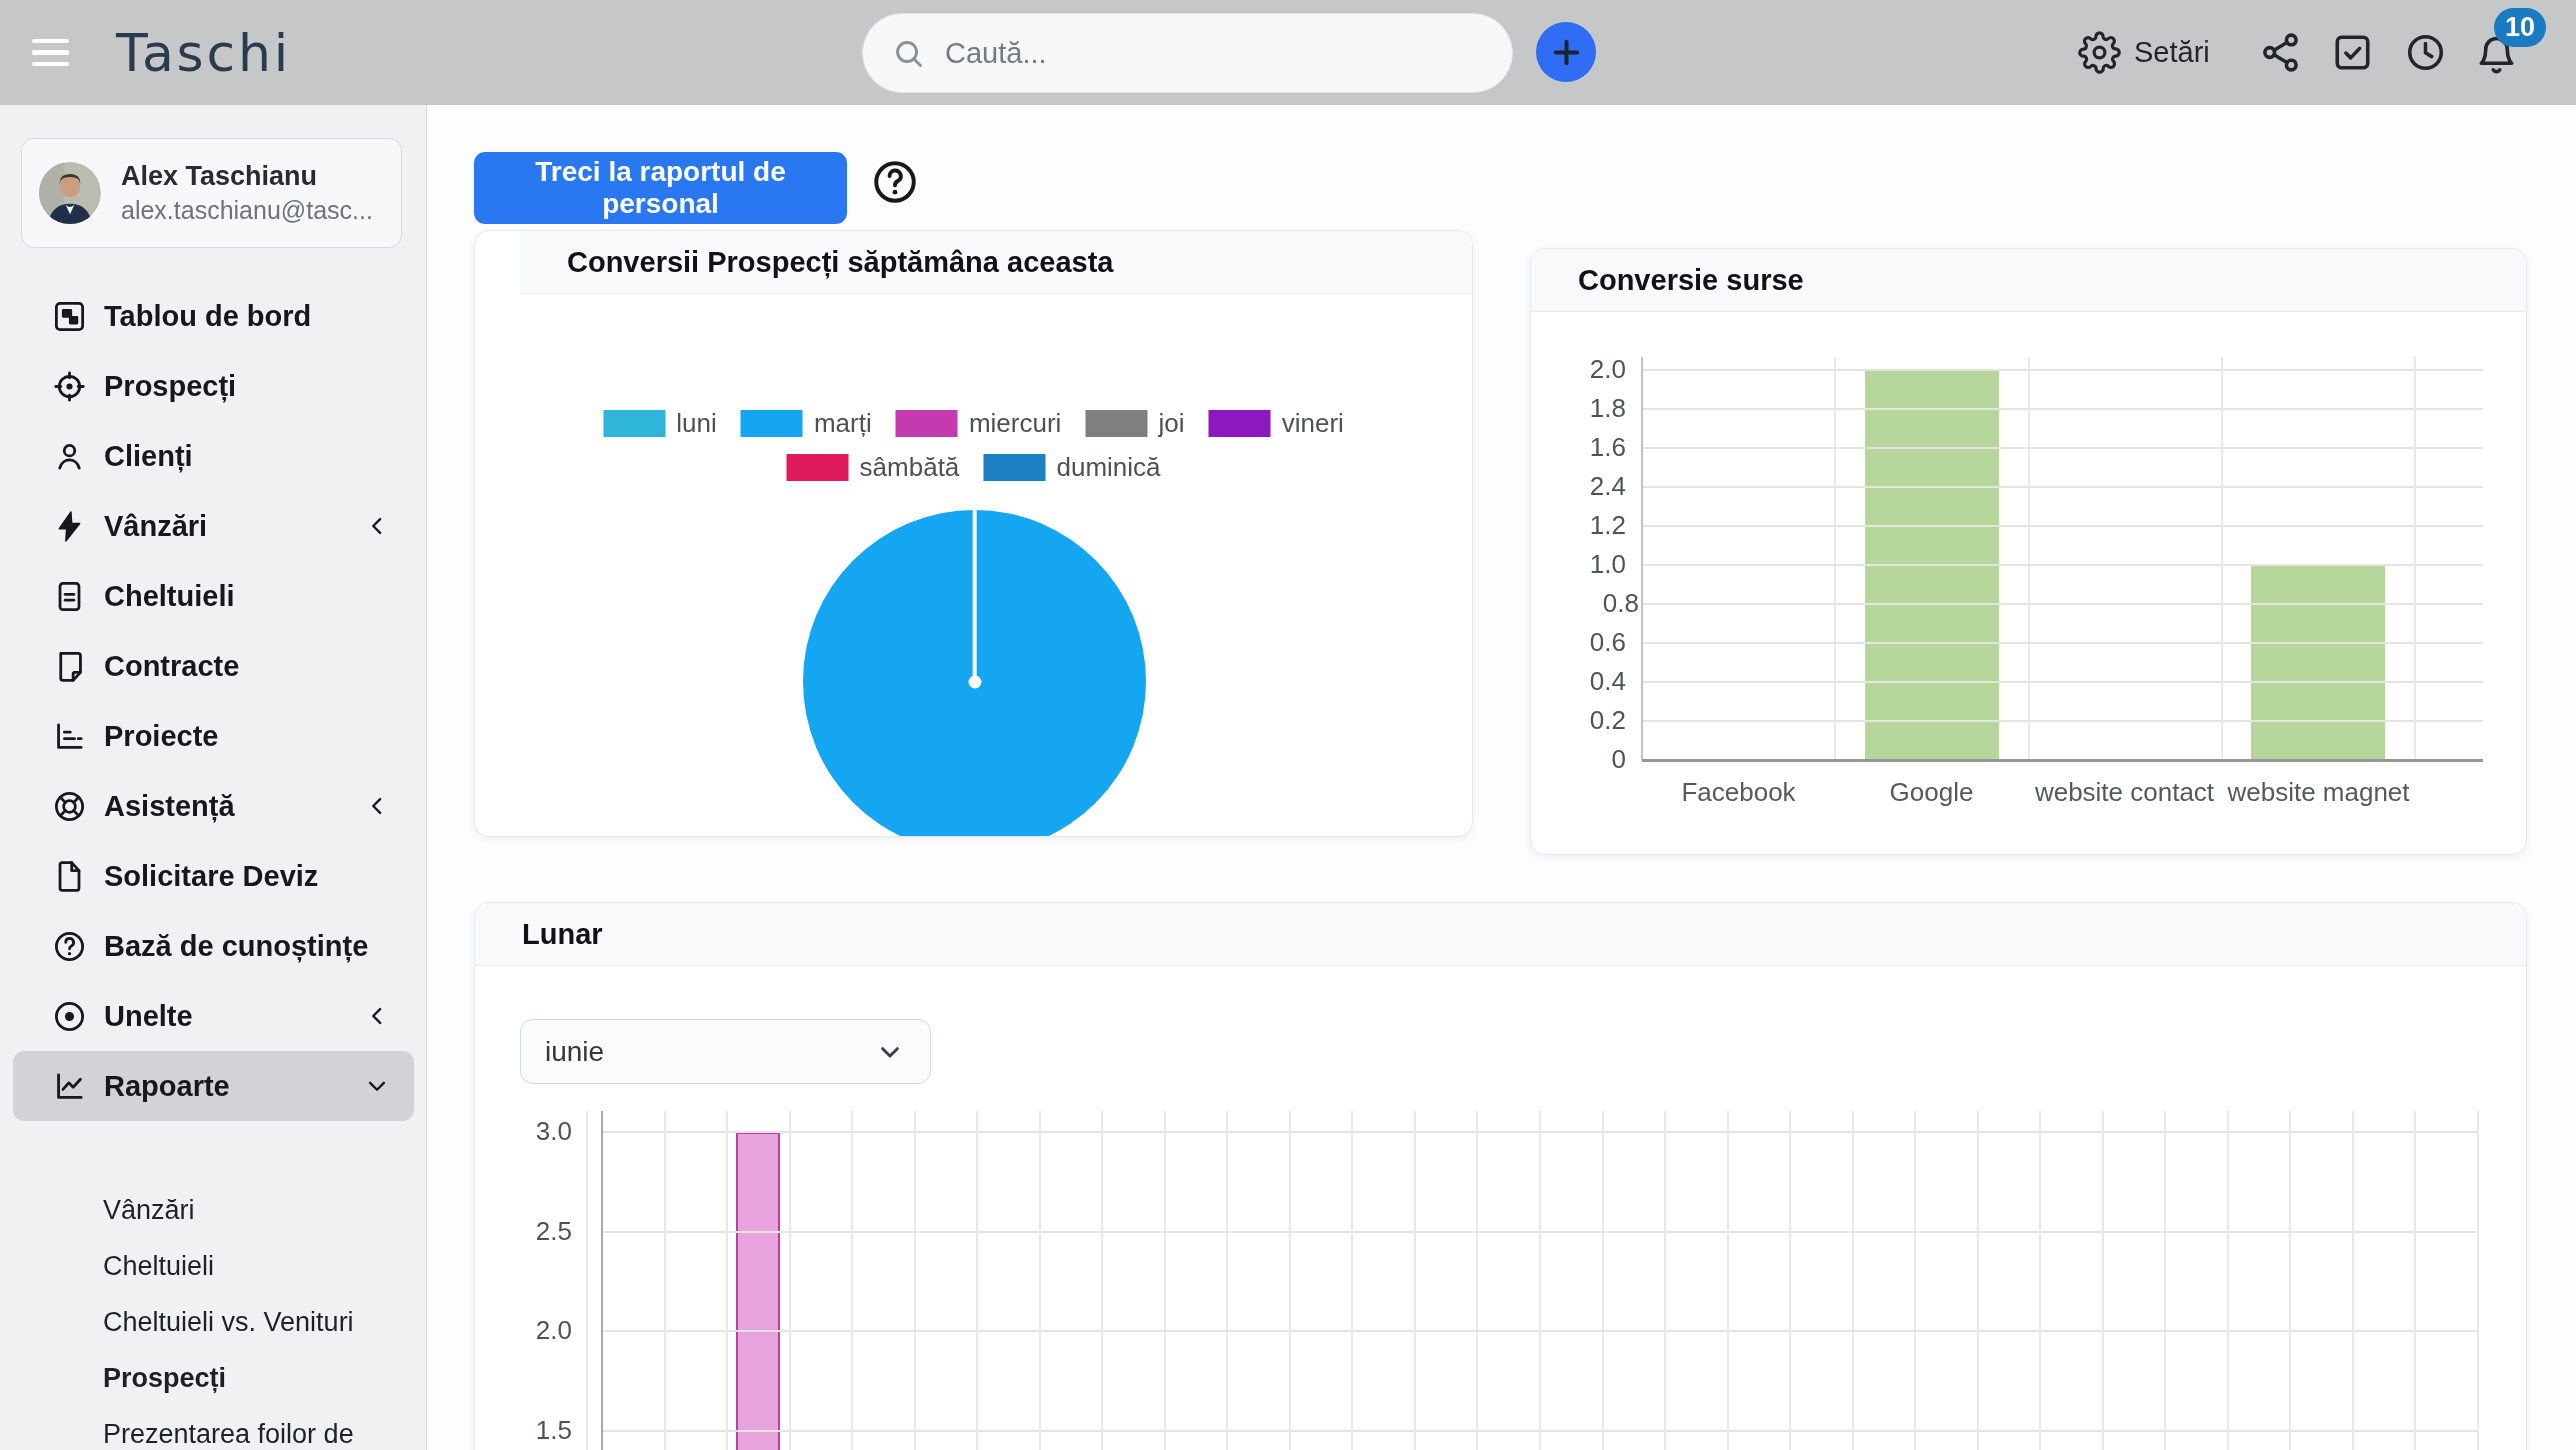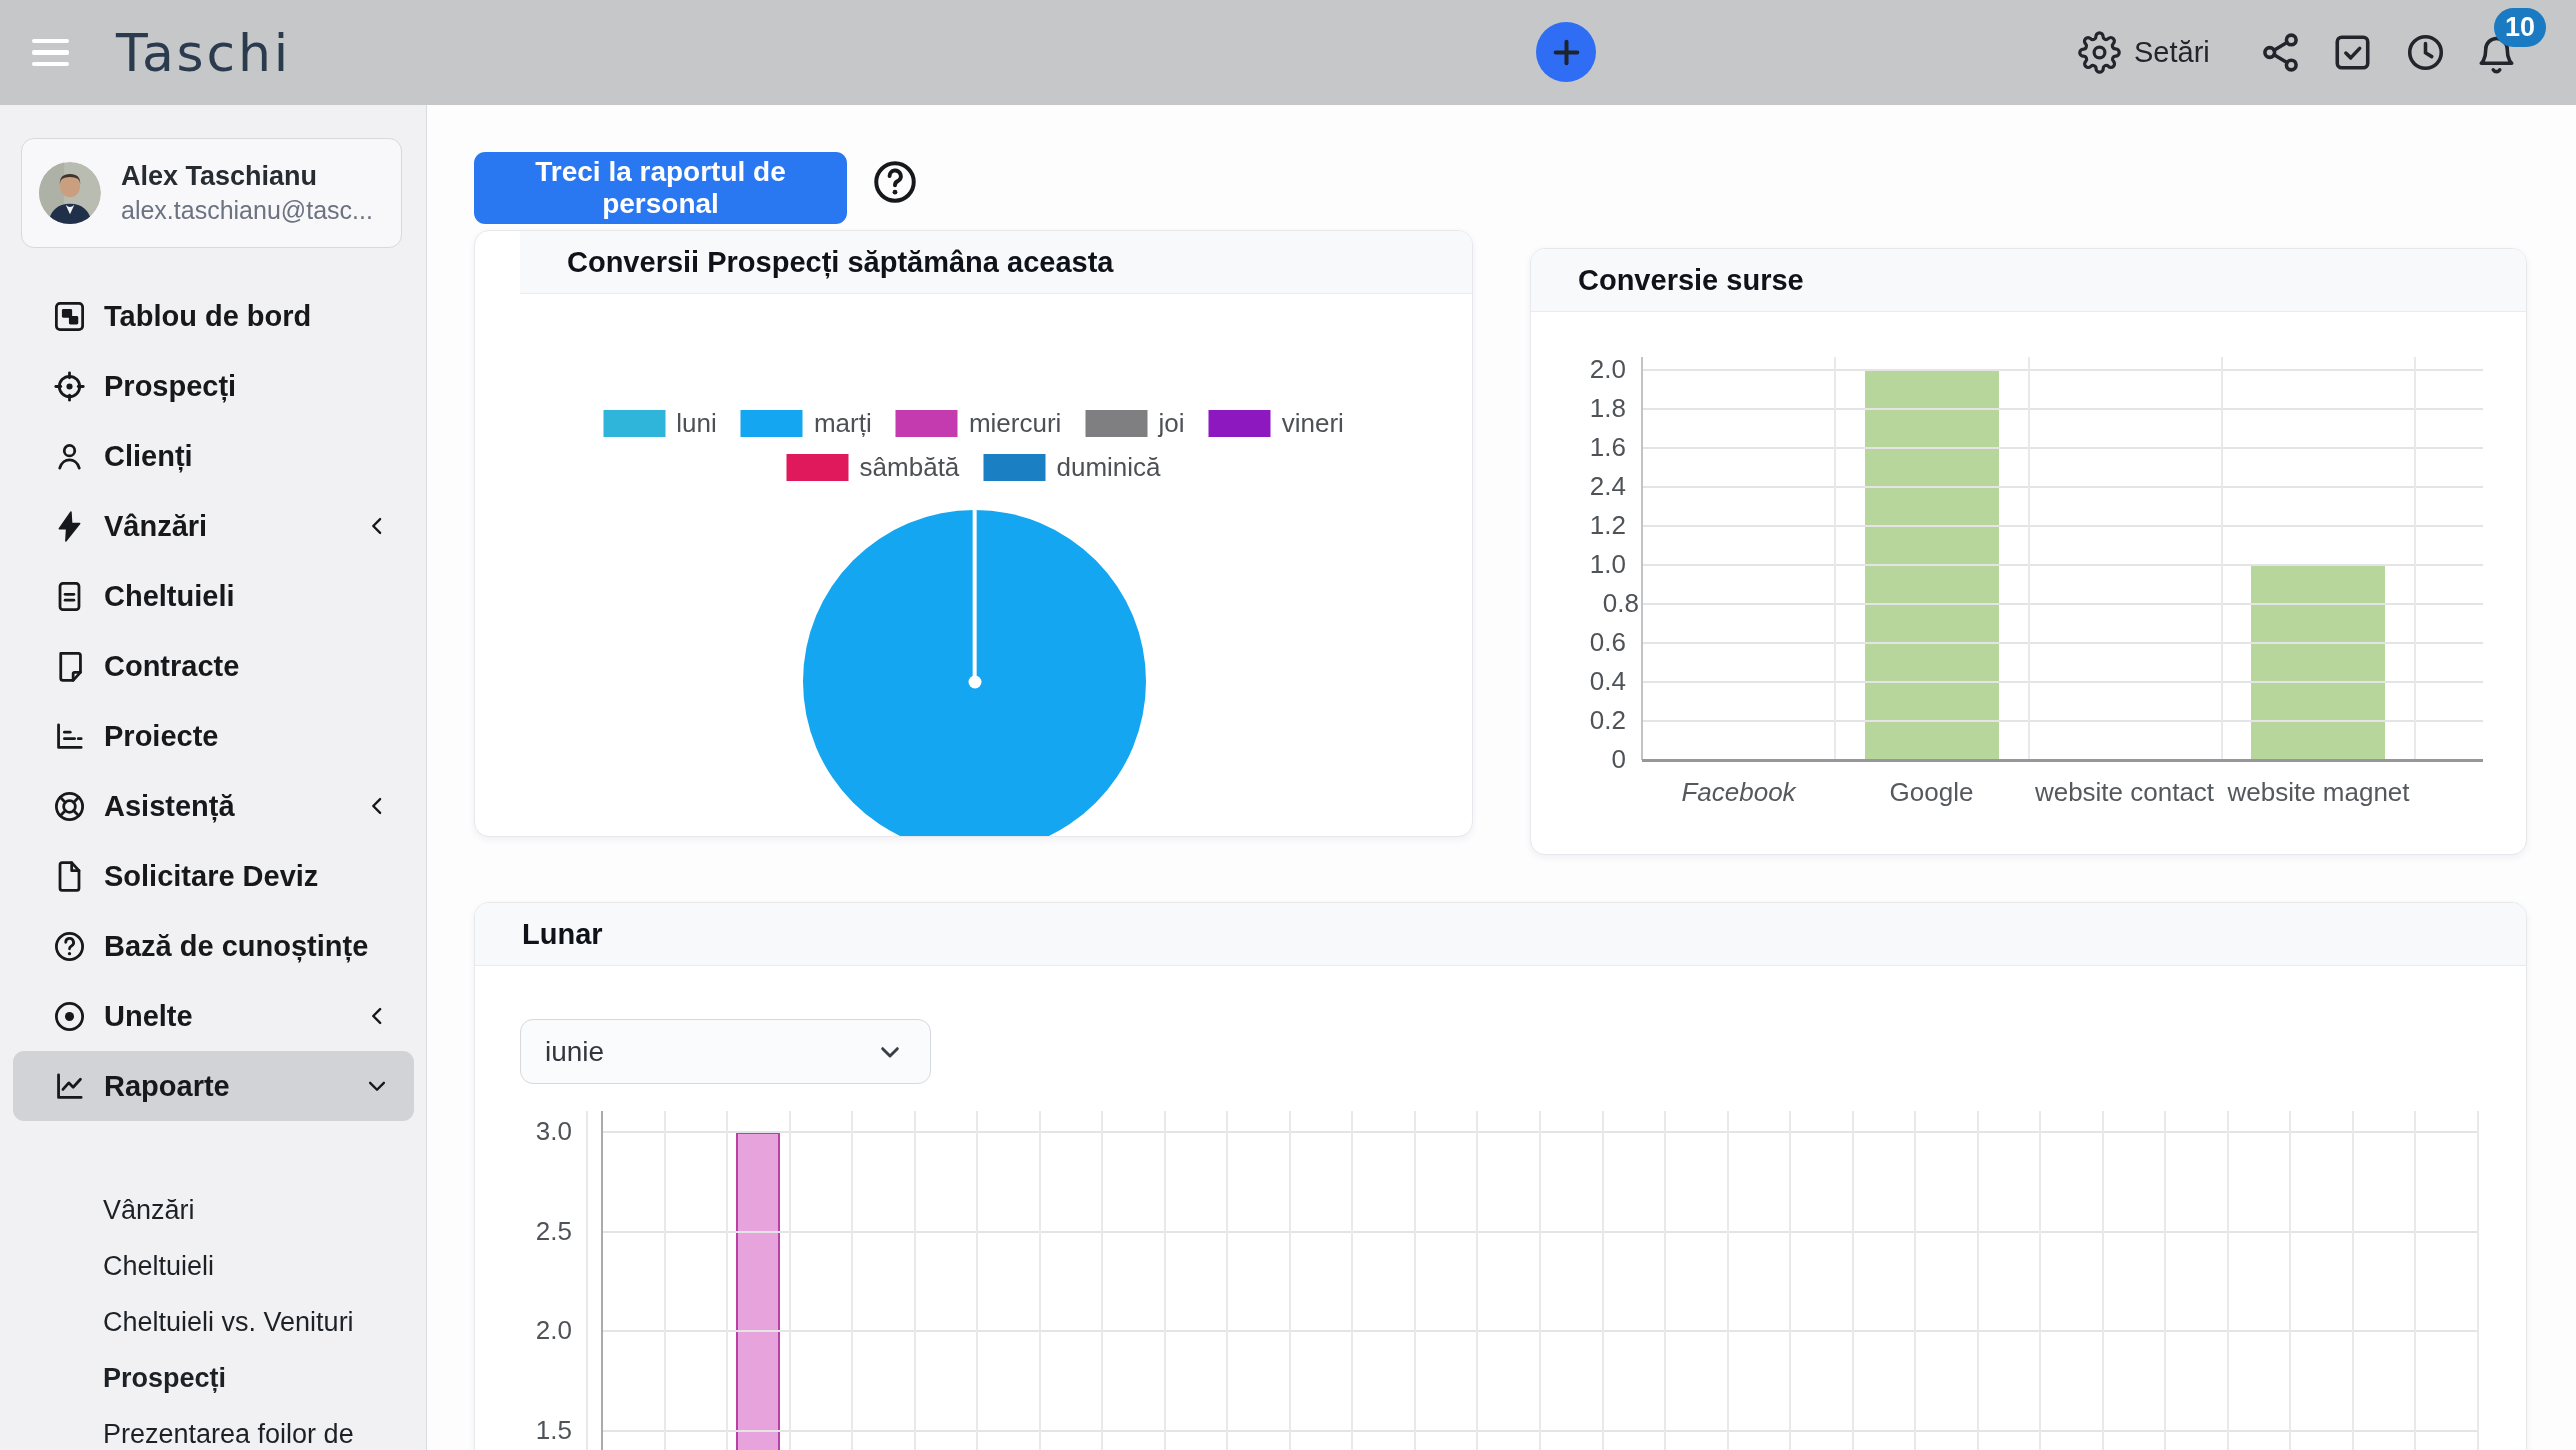--- a/index.html
+++ b/index.html
@@ -105,20 +105,27 @@
 <div class="screen">
 
   <header class="topbar">
     <button class="hamburger">
       <span></span>
         <span></span>
         <span style="margin:0"></span>
     </button>
     <div class="logo">Taschi</div>
 
+    <div class="search">
+      <svg viewBox="0 0 24 24" fill="none" stroke-width="2" stroke-linecap="round">
+          <circle cx="11" cy="11" r="6.5"></circle>
+          <line x1="15.9" y1="15.9" x2="20.2" y2="20.2"></line>
+        </svg>
+      <input placeholder="Caută..." style="">
+    </div>
 
     <button class="plus-btn">
       <svg viewBox="0 0 24 24" fill="none" stroke-width="2.6" stroke-linecap="round">
           <line x1="12" y1="5" x2="12" y2="19"></line>
           <line x1="5" y1="12" x2="19" y2="12"></line>
         </svg>
     </button>
 
     <button class="tb-ic settings-btn">
       <svg viewBox="0 0 24 24" fill="none" stroke-width="1.8" stroke-linecap="round" stroke-linejoin="round">
@@ -415,21 +422,21 @@
           <div class="ytick" style="left: 0px; top: 393px; width: 95px;">0.2</div>
           <div class="hline" style="left: 111px; top: 447px; width: 841px;"></div>
           <div class="ytick" style="left: 0px; top: 432px; width: 95px;">0</div>
           <div class="vline" style="left: 110px; top: 45px; height: 403px;"></div>
           <div class="vline" style="left: 303px; top: 45px; height: 403px;"></div>
           <div class="vline" style="left: 497px; top: 45px; height: 403px;"></div>
           <div class="vline" style="left: 690px; top: 45px; height: 403px;"></div>
           <div class="vline" style="left: 883px; top: 45px; height: 403px;"></div>
           <div class="axis-y" style="left: 110px; top: 45px; height: 403px;"></div>
           <div class="axis-x" style="left: 111px; top: 447px; width: 841px;"></div>
-          <div class="xtick" style="left: 111px; top: 465px; width: 193px; font-style: italic;">Facebook</div>
+          <div class="xtick" style="left: 111px; top: 465px; width: 193px;">Facebook</div>
           <div class="xtick" style="left: 304px; top: 465px; width: 193px;">Google</div>
           <div class="xtick" style="left: 497px; top: 465px; width: 193px;">website contact</div>
           <div class="xtick" style="left: 691px; top: 465px; width: 193px;">website magnet</div>
         </div>
     </section>
 
     <section class="card card-lunar">
       <div class="card-hd">
         <span class="t">Lunar</span>
       </div>

